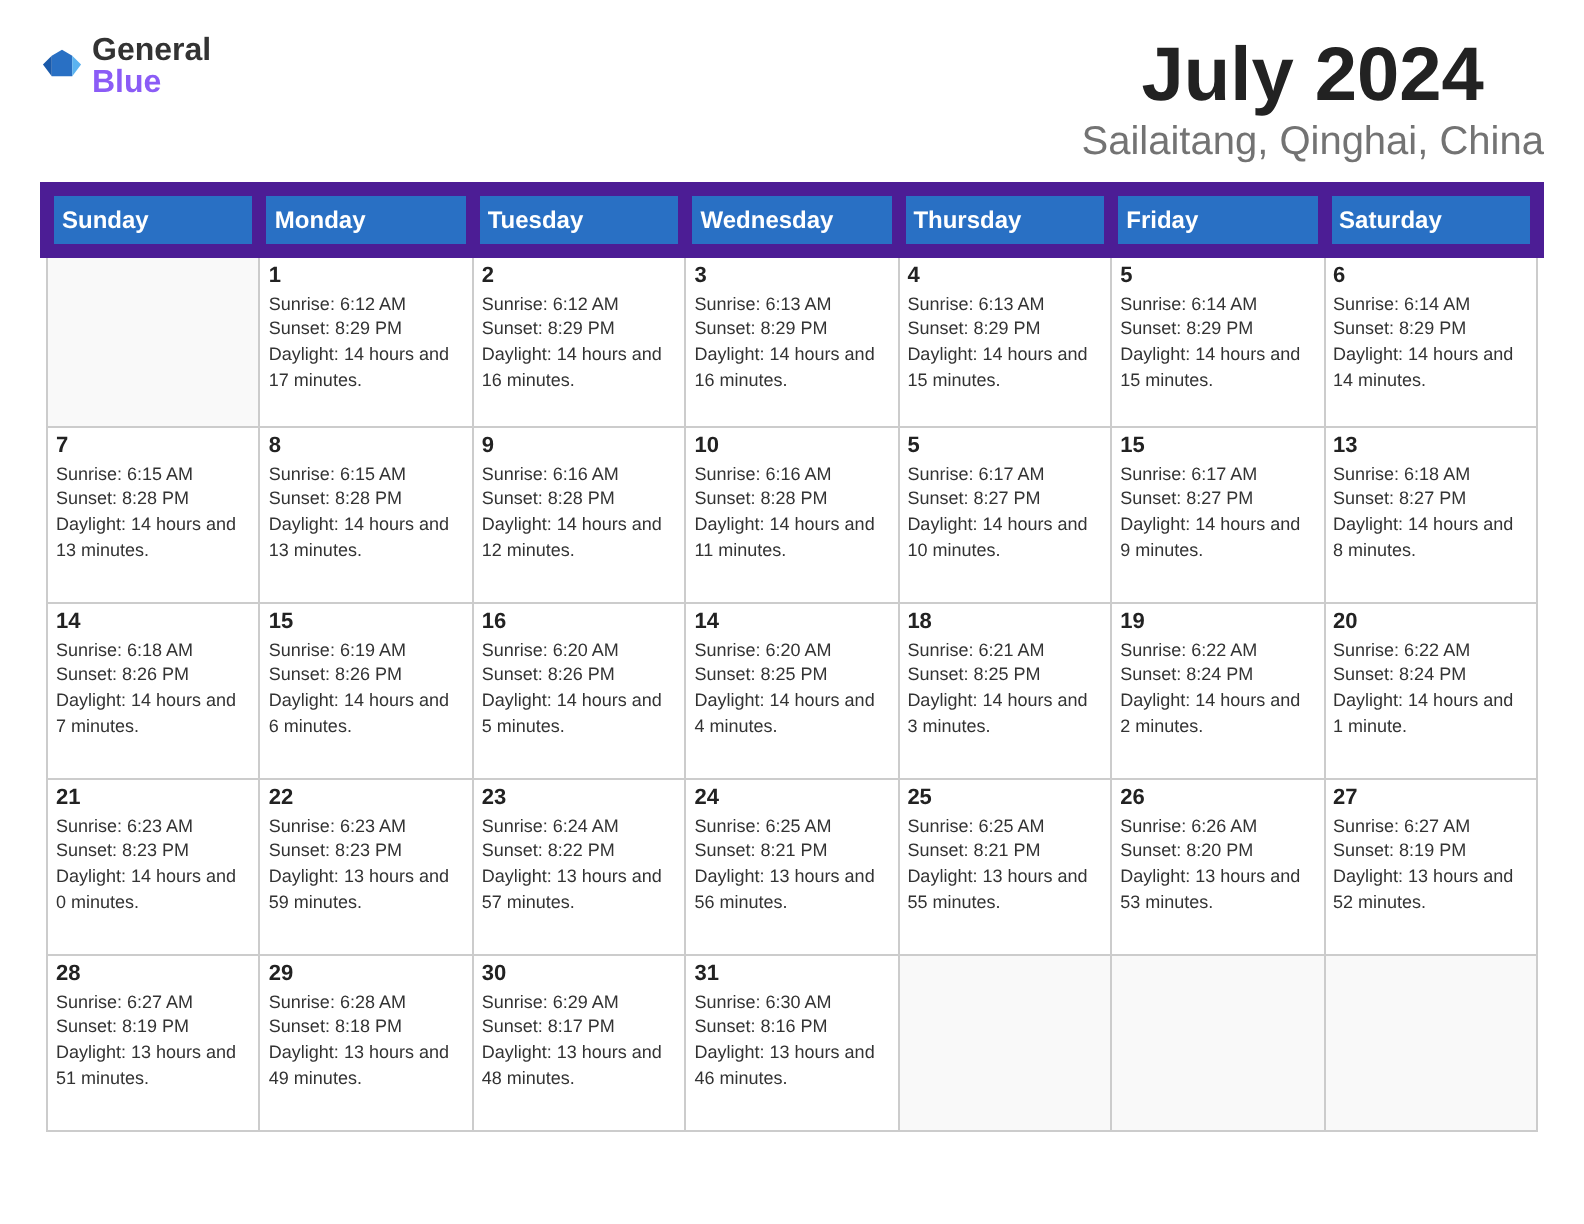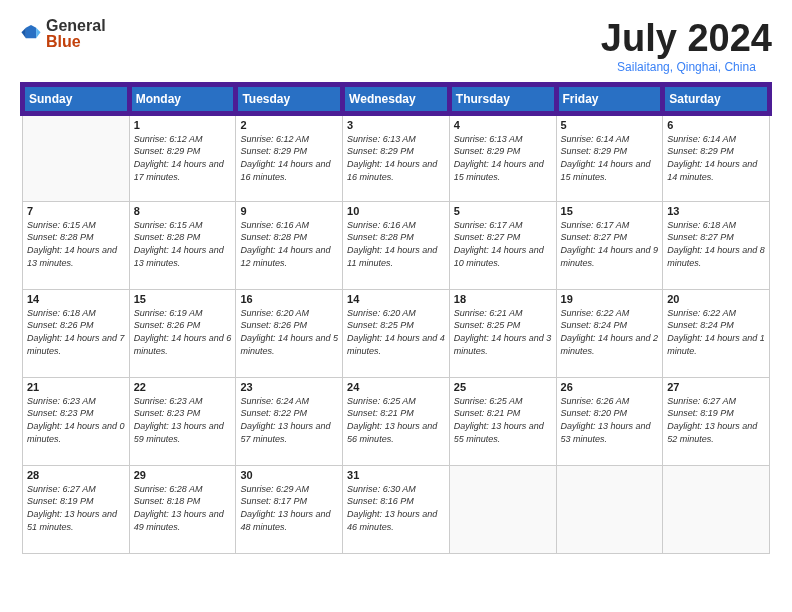--- a/index.html
+++ b/index.html
@@ -34,77 +34,76 @@
       line-height: 1;
     }
     .logo-general {
       font-size: 16px;
       font-weight: bold;
       color: #333;
     }
     .logo-blue {
       font-size: 16px;
       font-weight: bold;
-      color: #c2410c;
+      color: #8b5cf6;
     }
     .logo-icon {
       width: 22px;
       height: 22px;
       margin-top: -2px;
     }
     .title-block {
       text-align: center;
     }
     .month-title {
       font-size: 38px;
       font-weight: bold;
       color: #222;
       line-height: 1.1;
     }
     .location-title {
-      font-size: 12px;
-      color: #3b82f6;
+      font-size: 20px;
+      color: #737373;
       font-weight: normal;
     }
     .calendar {
       flex: 1;
       border: 1px solid #ccc;
       border-collapse: collapse;
       width: 100%;
       table-layout: fixed;
     }
     .calendar th {
       background-color: #2970c4;
       color: #fff;
       font-size: 12px;
       font-weight: bold;
       padding: 5px 4px;
       text-align: left;
-      border: 5px solid #4c1d95;
+      border: 7px solid #4c1d95;
     }
     .calendar td {
       border: 1px solid #ccc;
       vertical-align: top;
       padding: 3px 4px;
       font-size: 9.5px;
       color: #222;
       height: 88px;
     }
     .day-number {
       font-size: 11px;
       font-weight: bold;
       color: #222;
       display: block;
       margin-bottom: 2px;
     }
     .day-info {
       font-size: 9px;
       color: #333;
       line-height: 1.4;
-      font-style: italic;
     }
     .empty-cell {
       background: #f9f9f9;
     }
     table {
       width: 100%;
       border-collapse: collapse;
     }
   </style>
 </head>

